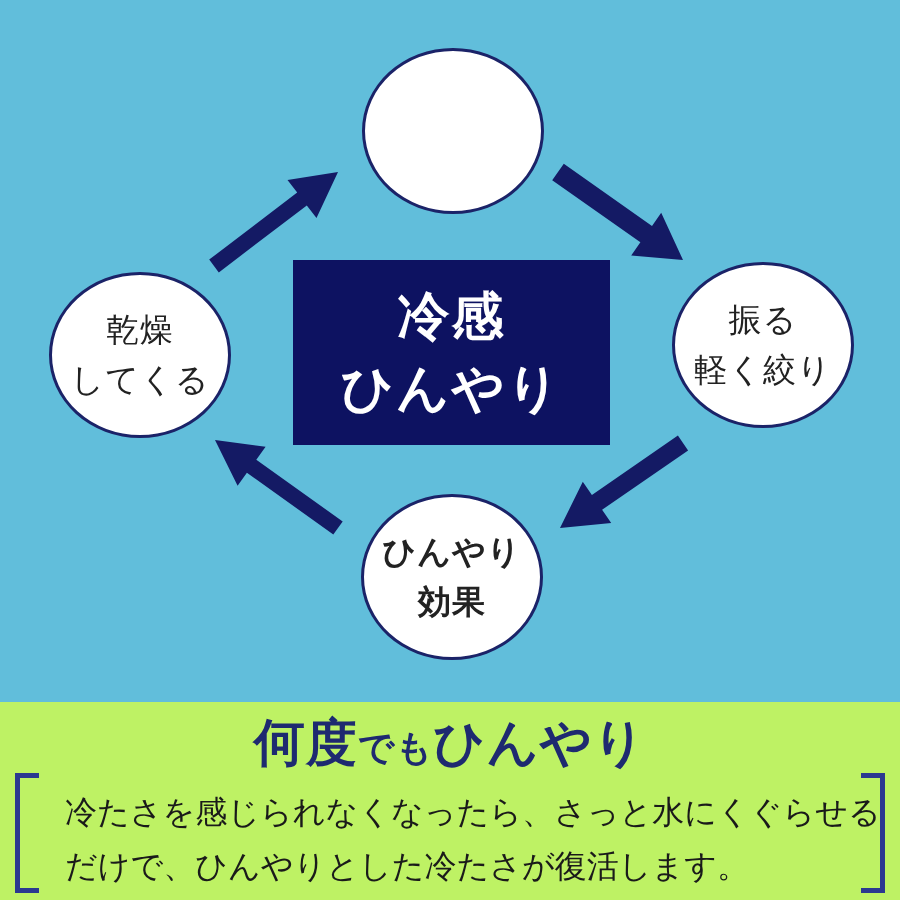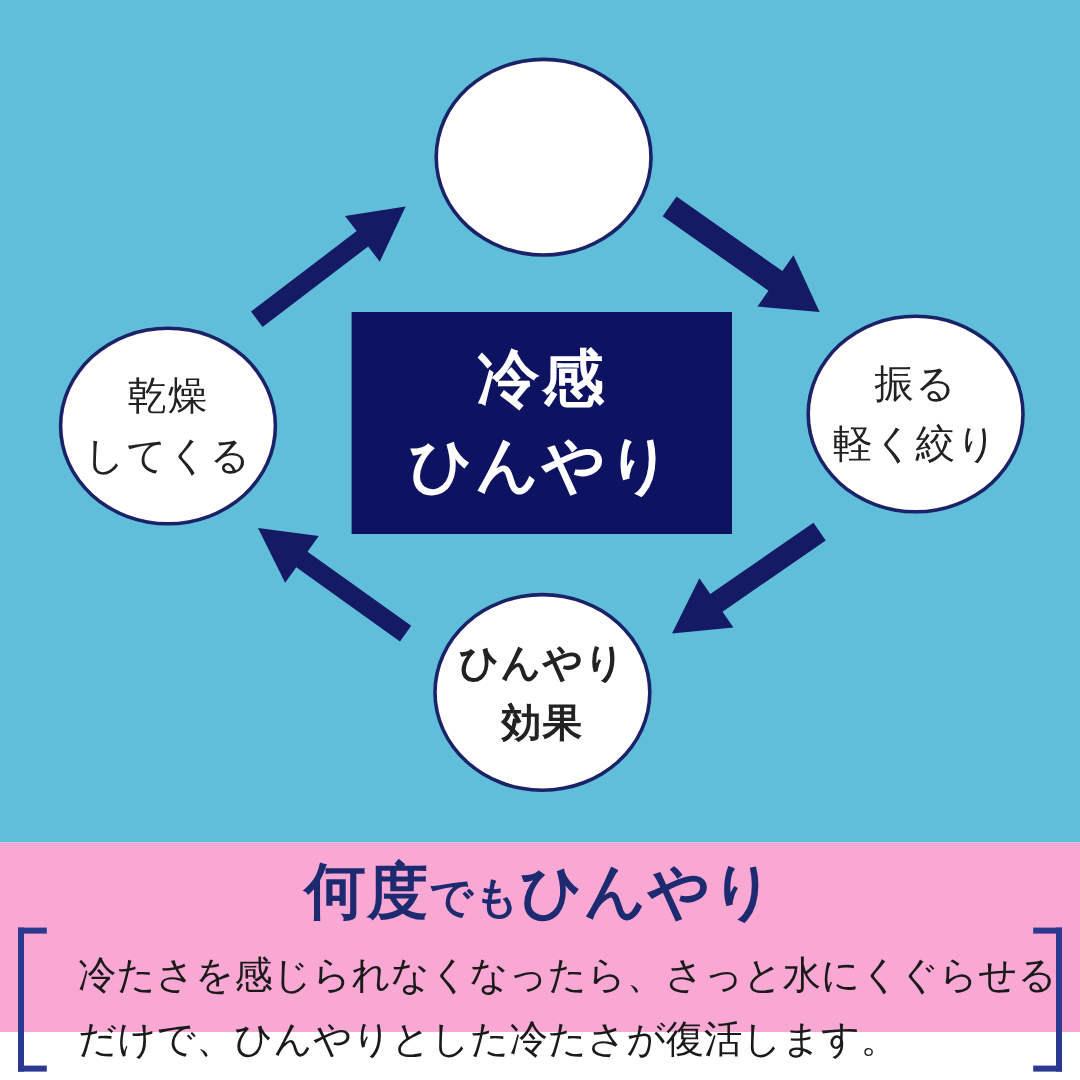--- a/index.html
+++ b/index.html
@@ -68,22 +68,22 @@
     line-height: 1.38;
     letter-spacing: 2px;
     text-align: center;
   }
 
   
   .footer {
     position: absolute;
     left: 0; top: 702px;
     width: 900px;
-    height: 158px;
-    background: #f9a8d4;
+    height: 198px;
+    background: #bef264;
   }
   .footer-heading {
     margin-top: 7px;
     display: flex;
     justify-content: center;
     align-items: baseline;
     color: #1e2a70;
     font-weight: bold;
     letter-spacing: 1px;
     white-space: nowrap;

